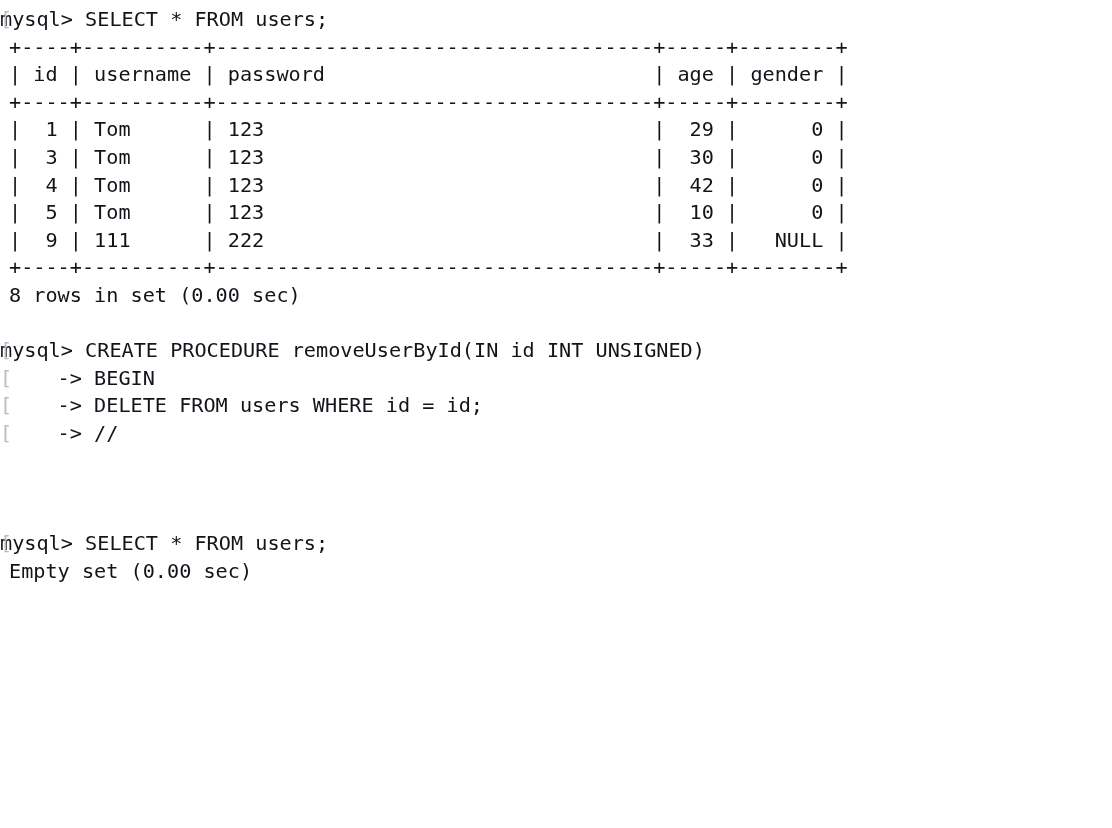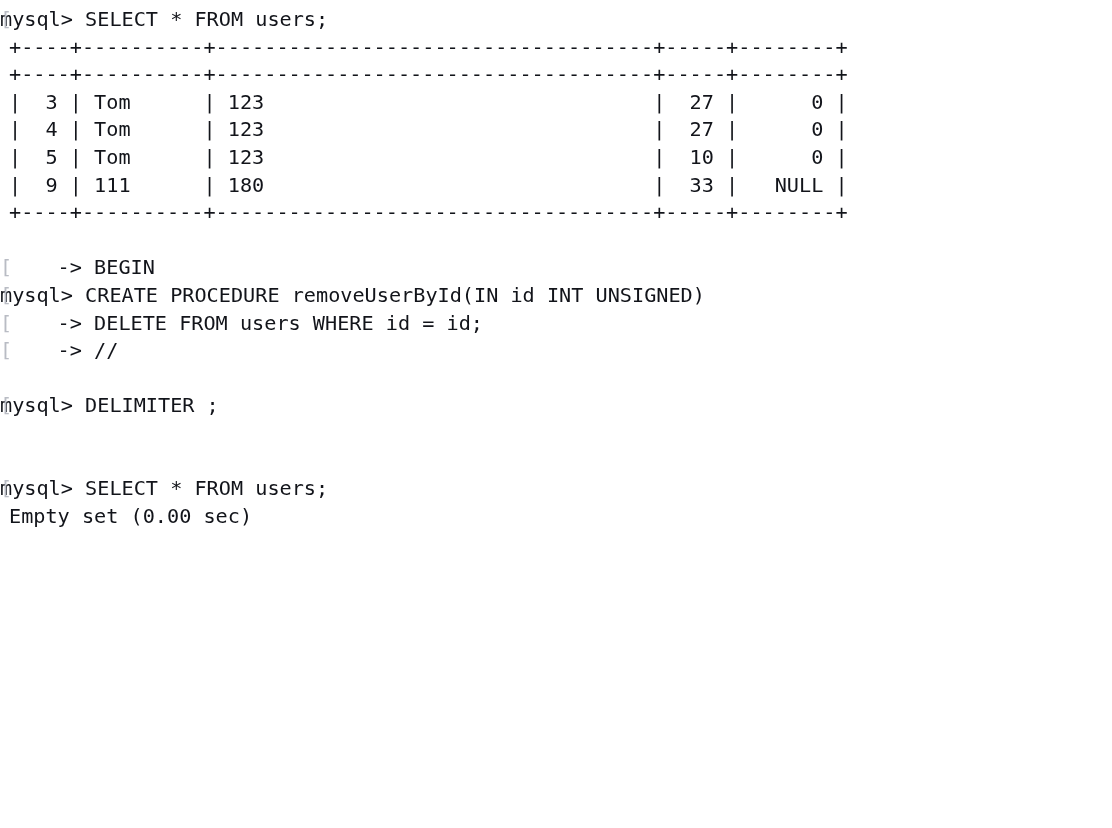--- a/index.html
+++ b/index.html
@@ -56,30 +56,32 @@
   }
   .blank { height: 27.6px; }
 </style>
 </head>
 <body>
 
 <div id="terminal">
 
 <div class="line artifact prompt"><span class="txt">mysql&gt; SELECT * FROM users;</span></div>
     <div class="line"><span class="txt">+----+----------+------------------------------------+-----+--------+</span></div>
+    <div class="line"><span class="txt">| id | username | password                           | age | gender |</span></div>
     <div class="line"><span class="txt">+----+----------+------------------------------------+-----+--------+</span></div>
-    <div class="line"><span class="txt">|  3 | Tom      | 123                                |  27 |      0 |</span></div>
-    <div class="line"><span class="txt">|  4 | Tom      | 123                                |  27 |      0 |</span></div>
+    <div class="line"><span class="txt">|  1 | Tom      | 123                                |  29 |      0 |</span></div>
+    <div class="line"><span class="txt">|  3 | Tom      | 123                                |  30 |      0 |</span></div>
+    <div class="line"><span class="txt">|  4 | Tom      | 123                                |  42 |      0 |</span></div>
     <div class="line"><span class="txt">|  5 | Tom      | 123                                |  10 |      0 |</span></div>
-    <div class="line"><span class="txt">|  9 | 111      | 180                                |  33 |   NULL |</span></div>
+    <div class="line"><span class="txt">|  9 | 111      | 222                                |  33 |   NULL |</span></div>
     <div class="line"><span class="txt">+----+----------+------------------------------------+-----+--------+</span></div>
+    <div class="line"><span class="txt">8 rows in set (0.00 sec)</span></div>
     <div class="line blank"></div>
+    <div class="line artifact prompt"><span class="txt">mysql&gt; CREATE PROCEDURE removeUserById(IN id INT UNSIGNED)</span></div>
     <div class="line artifact"><span class="txt">    -&gt; BEGIN</span></div>
-    <div class="line artifact prompt"><span class="txt">mysql&gt; CREATE PROCEDURE removeUserById(IN id INT UNSIGNED)</span></div>
     <div class="line artifact"><span class="txt">    -&gt; DELETE FROM users WHERE id = id;</span></div>
     <div class="line artifact"><span class="txt">    -&gt; //</span></div>
     <div class="line blank"></div>
-    <div class="line artifact prompt"><span class="txt">mysql&gt; DELIMITER ;</span></div>
     <div class="line blank"></div>
     <div class="line blank"></div>
     <div class="line artifact prompt"><span class="txt">mysql&gt; SELECT * FROM users;</span></div>
     <div class="line"><span class="txt">Empty set (0.00 sec)</span></div>
   </div>
 
 </body></html>

